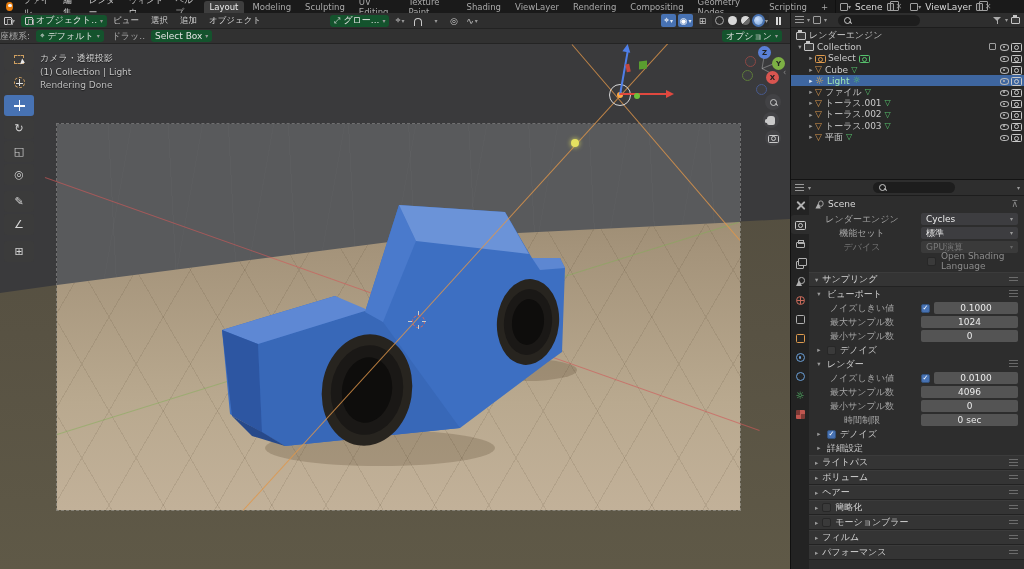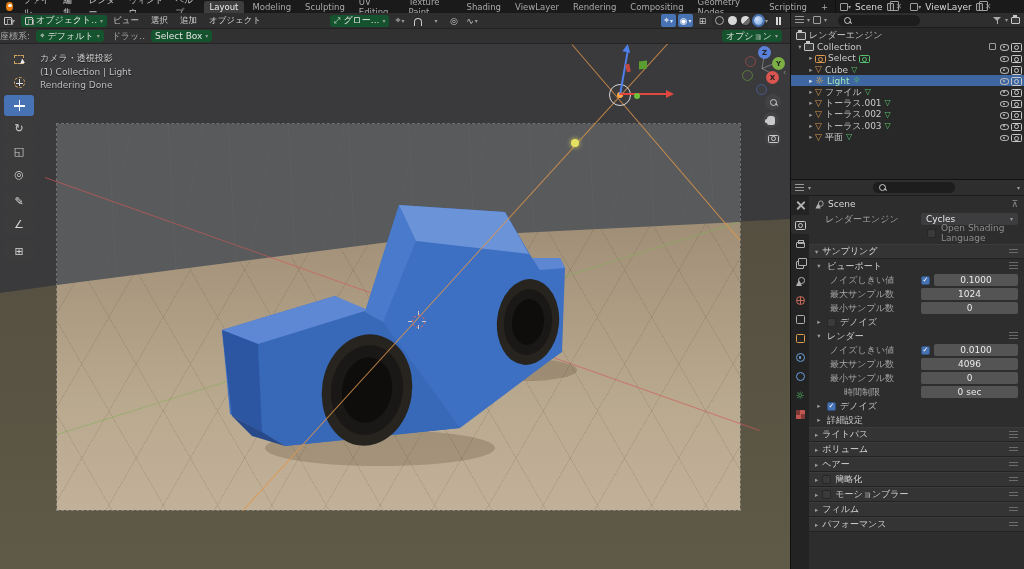--- a/index.html
+++ b/index.html
@@ -524,20 +524,34 @@
       </div>
 
       <div class="prow">
         <span class="plabel">レンダーエンジン</span>
         <div class="pfield sel2">
           <span>Cycles</span>
             <span class="caret">▾</span>
         </div>
       </div>
       <div class="prow">
+        <span class="plabel">機能セット</span>
+        <div class="pfield sel2">
+          <span>標準</span>
+            <span class="caret">▾</span>
+        </div>
+      </div>
+      <div class="prow">
+        <span class="plabel" style="color:#767676">デバイス</span>
+        <div class="pfield sel2 dis">
+          <span>GPU演算</span>
+            <span class="caret" style="color:#666">▾</span>
+        </div>
+      </div>
+      <div class="prow">
         <span class="plabel" style="width:118px"></span>
         <span class="cb"></span>
         <span style="margin-left:5px;color:#8b8b8b">Open Shading Language</span>
       </div>
 
       <div style="height:4px"></div>
       <div class="sect">
         <span class="tri">▾</span>
           <span>サンプリング</span>
         <span class="grip lines-ico" style="height:5px"></span>

